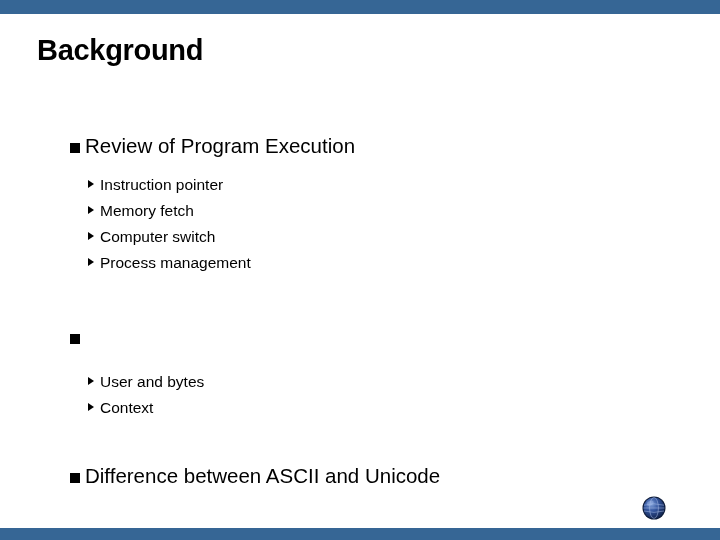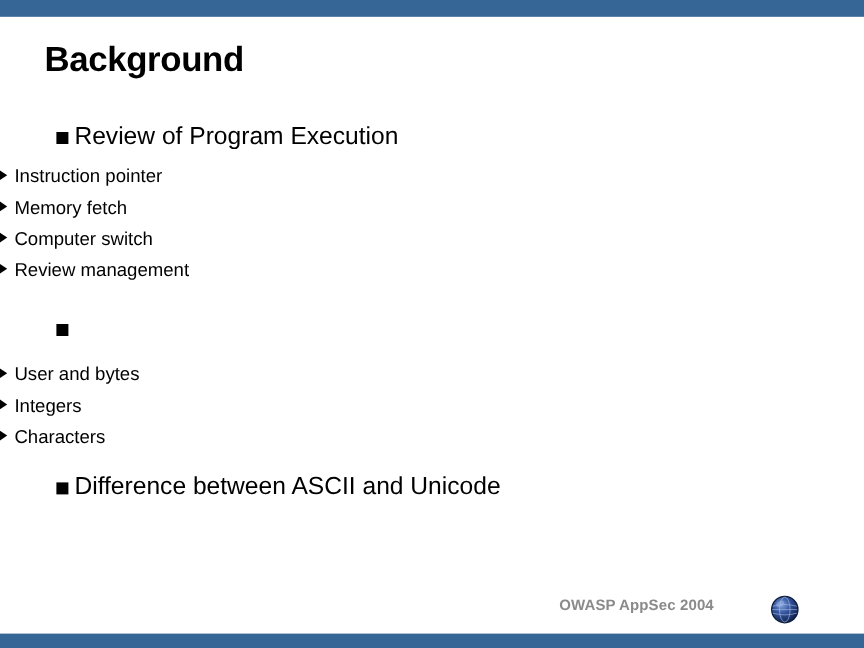--- a/index.html
+++ b/index.html
@@ -48,22 +48,23 @@
     left: 0;
     top: 104px;
     width: 720px;
   }
   .bullet-row {
     display: flex;
     align-items: baseline;
     white-space: nowrap;
   }
   .lvl1 {
-    padding-left: 47px;
+    padding-left: 70px;
     height: 29px;
+    margin-top: 32px;
   }
   .lvl1 .marker {
     display: inline-block;
     width: 15px;
     flex: 0 0 15px;
     font-size: 13px;
     line-height: 1;
     color: #000000;
   }
   .lvl1 .marker .sq {
@@ -74,21 +75,23 @@
     vertical-align: middle;
     position: relative;
     top: -2px;
   }
   .lvl1 .txt {
     font-size: 20.5px;
     color: #000000;
     line-height: 1;
   }
   .lvl2 {
+    padding-left: 88px;
     height: 26px;
+    align-items: center;
   }
   .lvl2 .marker {
     display: inline-block;
     width: 12px;
     flex: 0 0 12px;
     line-height: 1;
     color: #000000;
   }
   .lvl2 .marker .tri {
     display: inline-block;
@@ -149,48 +152,43 @@
       <div class="bullet-row lvl2">
         <span class="marker"><span class="tri"></span></span>
         <span class="txt">Memory fetch</span>
       </div>
       <div class="bullet-row lvl2">
         <span class="marker"><span class="tri"></span></span>
         <span class="txt">Computer switch</span>
       </div>
       <div class="bullet-row lvl2">
         <span class="marker"><span class="tri"></span></span>
-        <span class="txt">Review management</span>
+        <span class="txt">Process management</span>
       </div>
       <div class="gap-lg"></div>
       <div class="gap-md"></div>
       <div class="bullet-row lvl1">
         <span class="marker"><span class="sq"></span></span>
       </div>
       <div class="gap-sm"></div>
       <div class="bullet-row lvl2">
         <span class="marker"><span class="tri"></span></span>
         <span class="txt">User and bytes</span>
       </div>
       <div class="bullet-row lvl2">
         <span class="marker"><span class="tri"></span></span>
-        <span class="txt">Integers</span>
-      </div>
-      <div class="bullet-row lvl2">
-        <span class="marker"><span class="tri"></span></span>
-        <span class="txt">Characters</span>
+        <span class="txt">Context</span>
       </div>
       <div class="gap-lg"></div>
       <div class="bullet-row lvl1">
         <span class="marker"><span class="sq"></span></span>
         <span class="txt">Difference between ASCII and Unicode</span>
       </div>
     </div>
 
-  <div id="footer-text">OWASP AppSec 2004</div>
 
   <div id="logo">
     <svg viewBox="0 0 32 32" width="32" height="32" aria-hidden="true">
       <defs>
         <radialGradient id="gshine" cx="38%" cy="32%" r="72%">
           <stop offset="0%" stop-color="#7f9fd8"></stop>
           <stop offset="45%" stop-color="#34569f"></stop>
           <stop offset="100%" stop-color="#10224c"></stop>
         </radialGradient>
       </defs>

